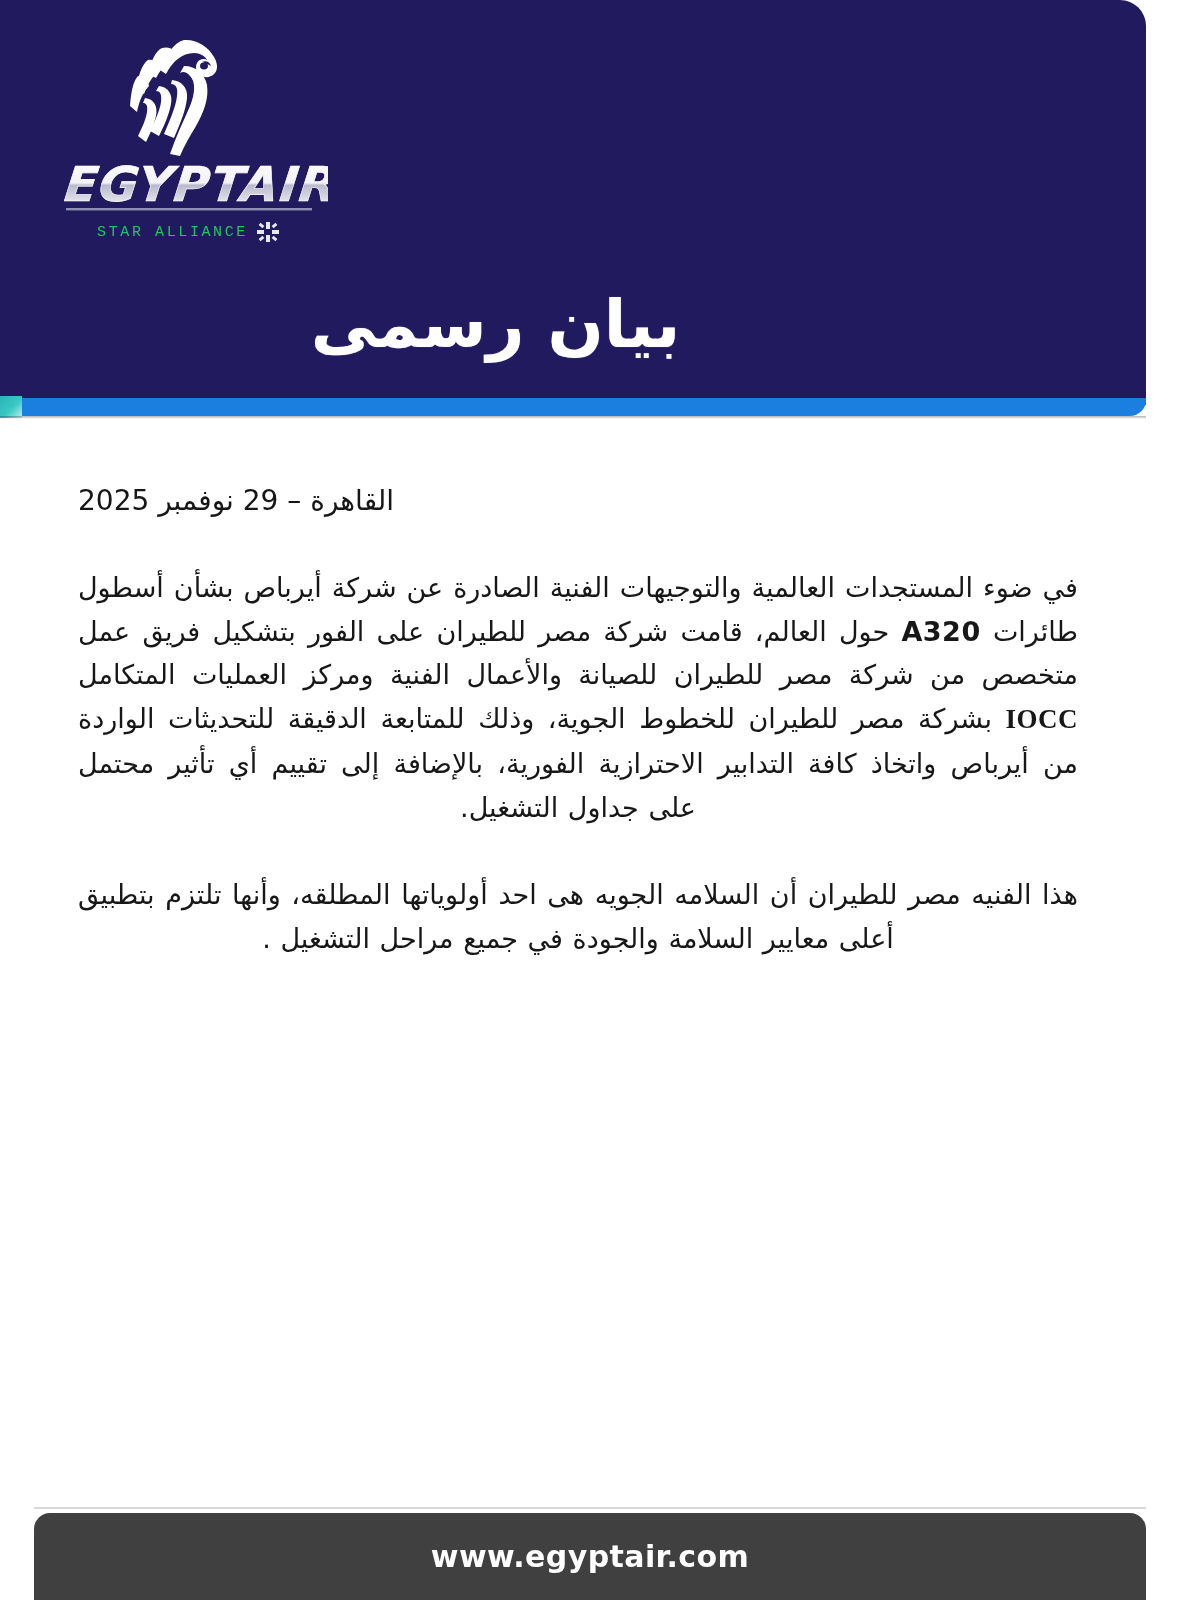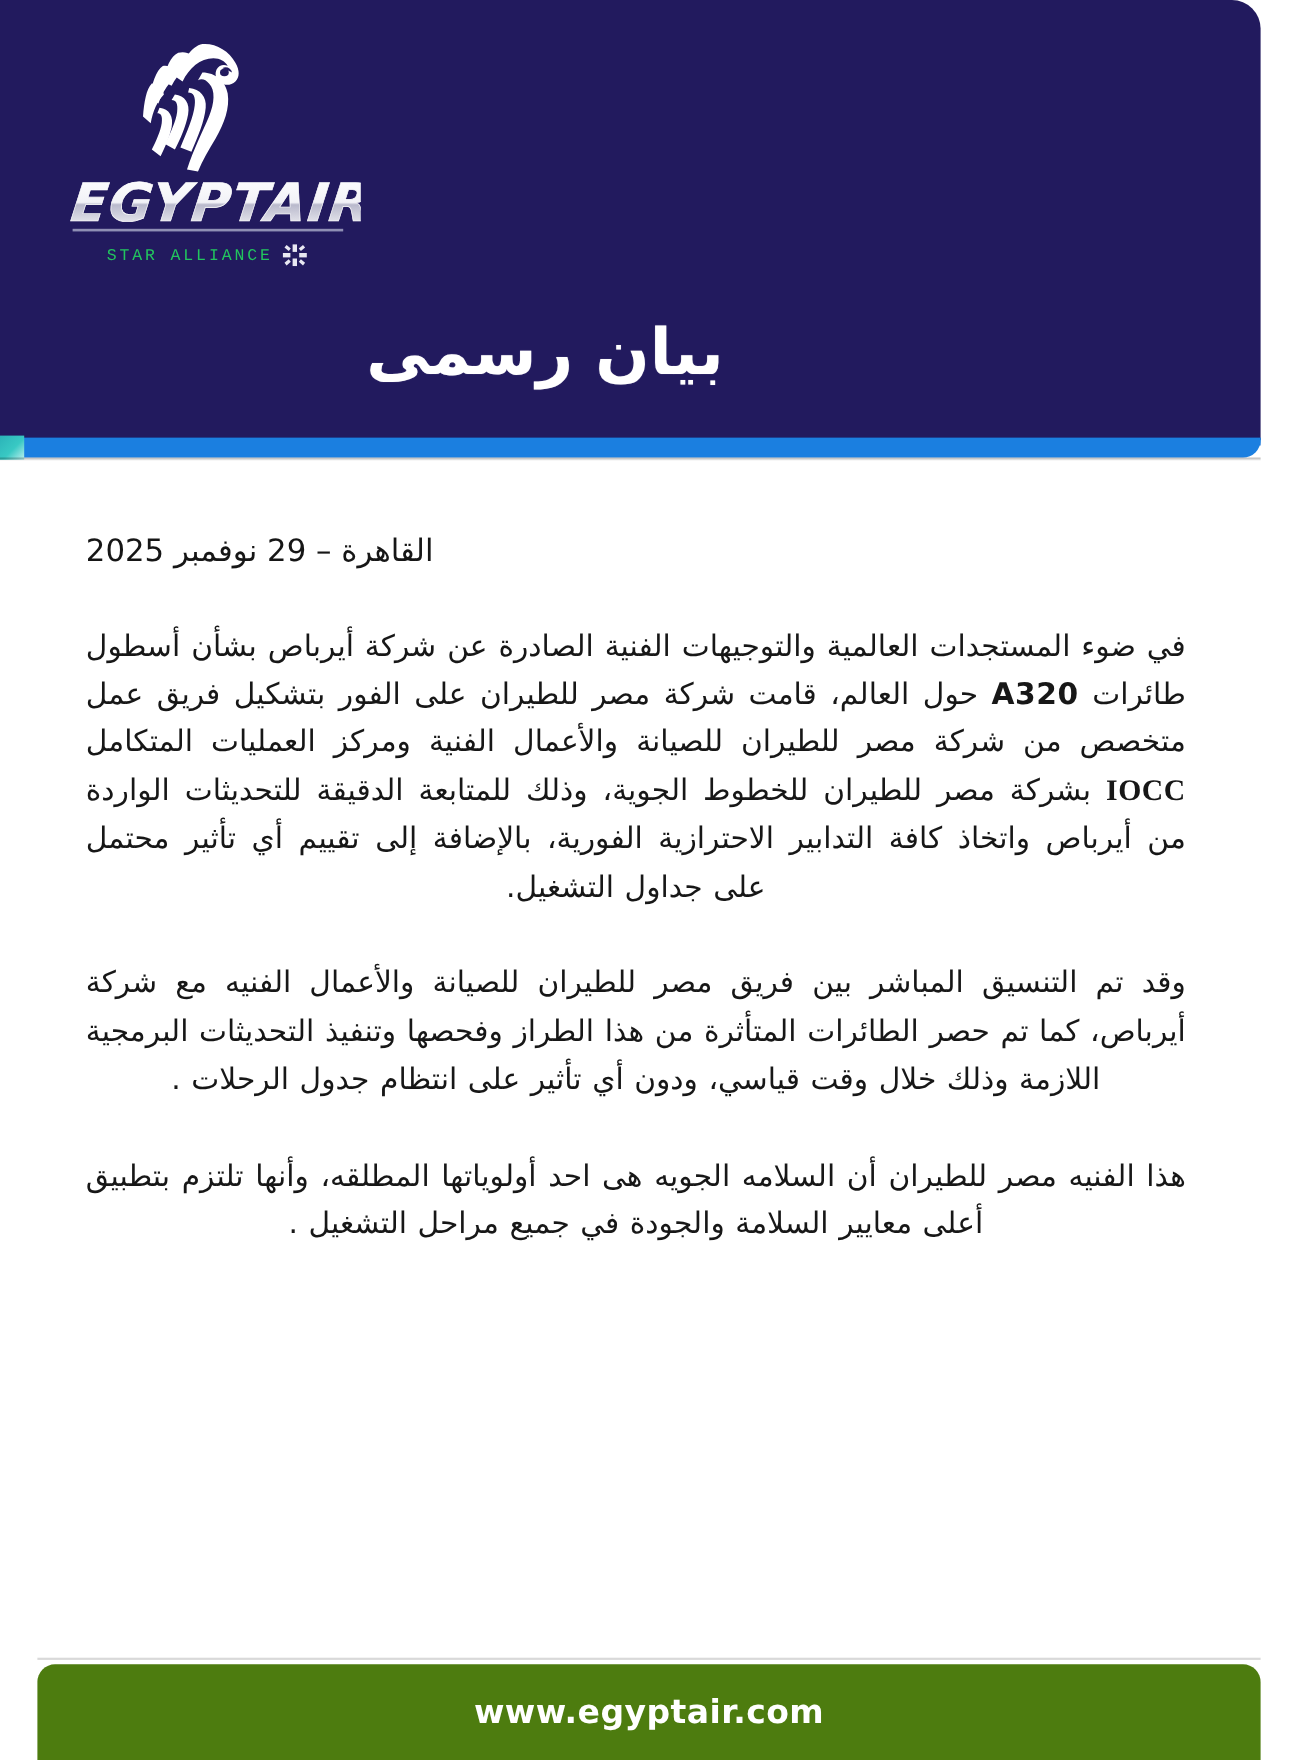--- a/index.html
+++ b/index.html
@@ -125,21 +125,21 @@
   .sa-mark { width: 22px; height: 20px; }
 
   
   .statement-title {
     position: absolute;
     left: 0;
     top: 286px;
     width: 991px;
     text-align: center;
     color: #ffffff;
-    font-size: 58px;
+    font-size: 66px;
     font-weight: bold;
     font-family: "DejaVu Sans", sans-serif;
     direction: rtl;
     letter-spacing: 0px;
     text-shadow: 0 0 1px rgba(255,255,255,0.4);
   }
 
   
   .doc-body {
     position: absolute;
@@ -183,21 +183,21 @@
     font-family: "DejaVu Sans", sans-serif;
   }
 
   
   .footer-bar {
     position: absolute;
     left: 34px;
     top: 1513px;
     width: 1112px;
     height: 87px;
-    background: #4d7c0f;
+    background: #404040;
     border-top-left-radius: 16px;
     border-top-right-radius: 16px;
     display: flex;
     align-items: center;
     justify-content: center;
   }
 
   .footer-url {
     color: #ffffff;
     font-size: 30px;
@@ -286,21 +286,20 @@
   <div class="accent-teal"></div>
   <div class="header-shadow"></div>
 </div>
 
 <div class="doc-body">
 
   <div class="dateline">القاهرة – 29 نوفمبر 2025</div>
 
   <p class="para">في ضوء المستجدات العالمية والتوجيهات الفنية الصادرة عن شركة أيرباص بشأن أسطول طائرات <span class="lat lat-sans">A320</span> حول العالم، قامت شركة مصر للطيران على الفور بتشكيل فريق عمل متخصص من شركة مصر للطيران للصيانة والأعمال الفنية ومركز العمليات المتكامل <span class="lat">IOCC</span> بشركة مصر للطيران للخطوط الجوية، وذلك للمتابعة الدقيقة للتحديثات الواردة من أيرباص واتخاذ كافة التدابير الاحترازية الفورية، بالإضافة إلى تقييم أي تأثير محتمل على جداول التشغيل.</p>
 
-  <p class="para">وقد تم التنسيق المباشر بين فريق مصر للطيران للصيانة والأعمال الفنيه مع شركة أيرباص، كما تم حصر الطائرات المتأثرة من هذا الطراز وفحصها وتنفيذ التحديثات البرمجية اللازمة وذلك خلال وقت قياسي، ودون أي تأثير على انتظام جدول الرحلات .</p>
 
   <p class="para">هذا الفنيه مصر للطيران أن السلامه الجويه هى احد أولوياتها المطلقه، وأنها تلتزم بتطبيق أعلى معايير السلامة والجودة في جميع مراحل التشغيل .</p>
 </div>
 
 <div class="footer-divider"></div>
 <div class="footer-bar">
   <span class="footer-url">www.egyptair.com</span>
 </div>
 
 </body></html>

